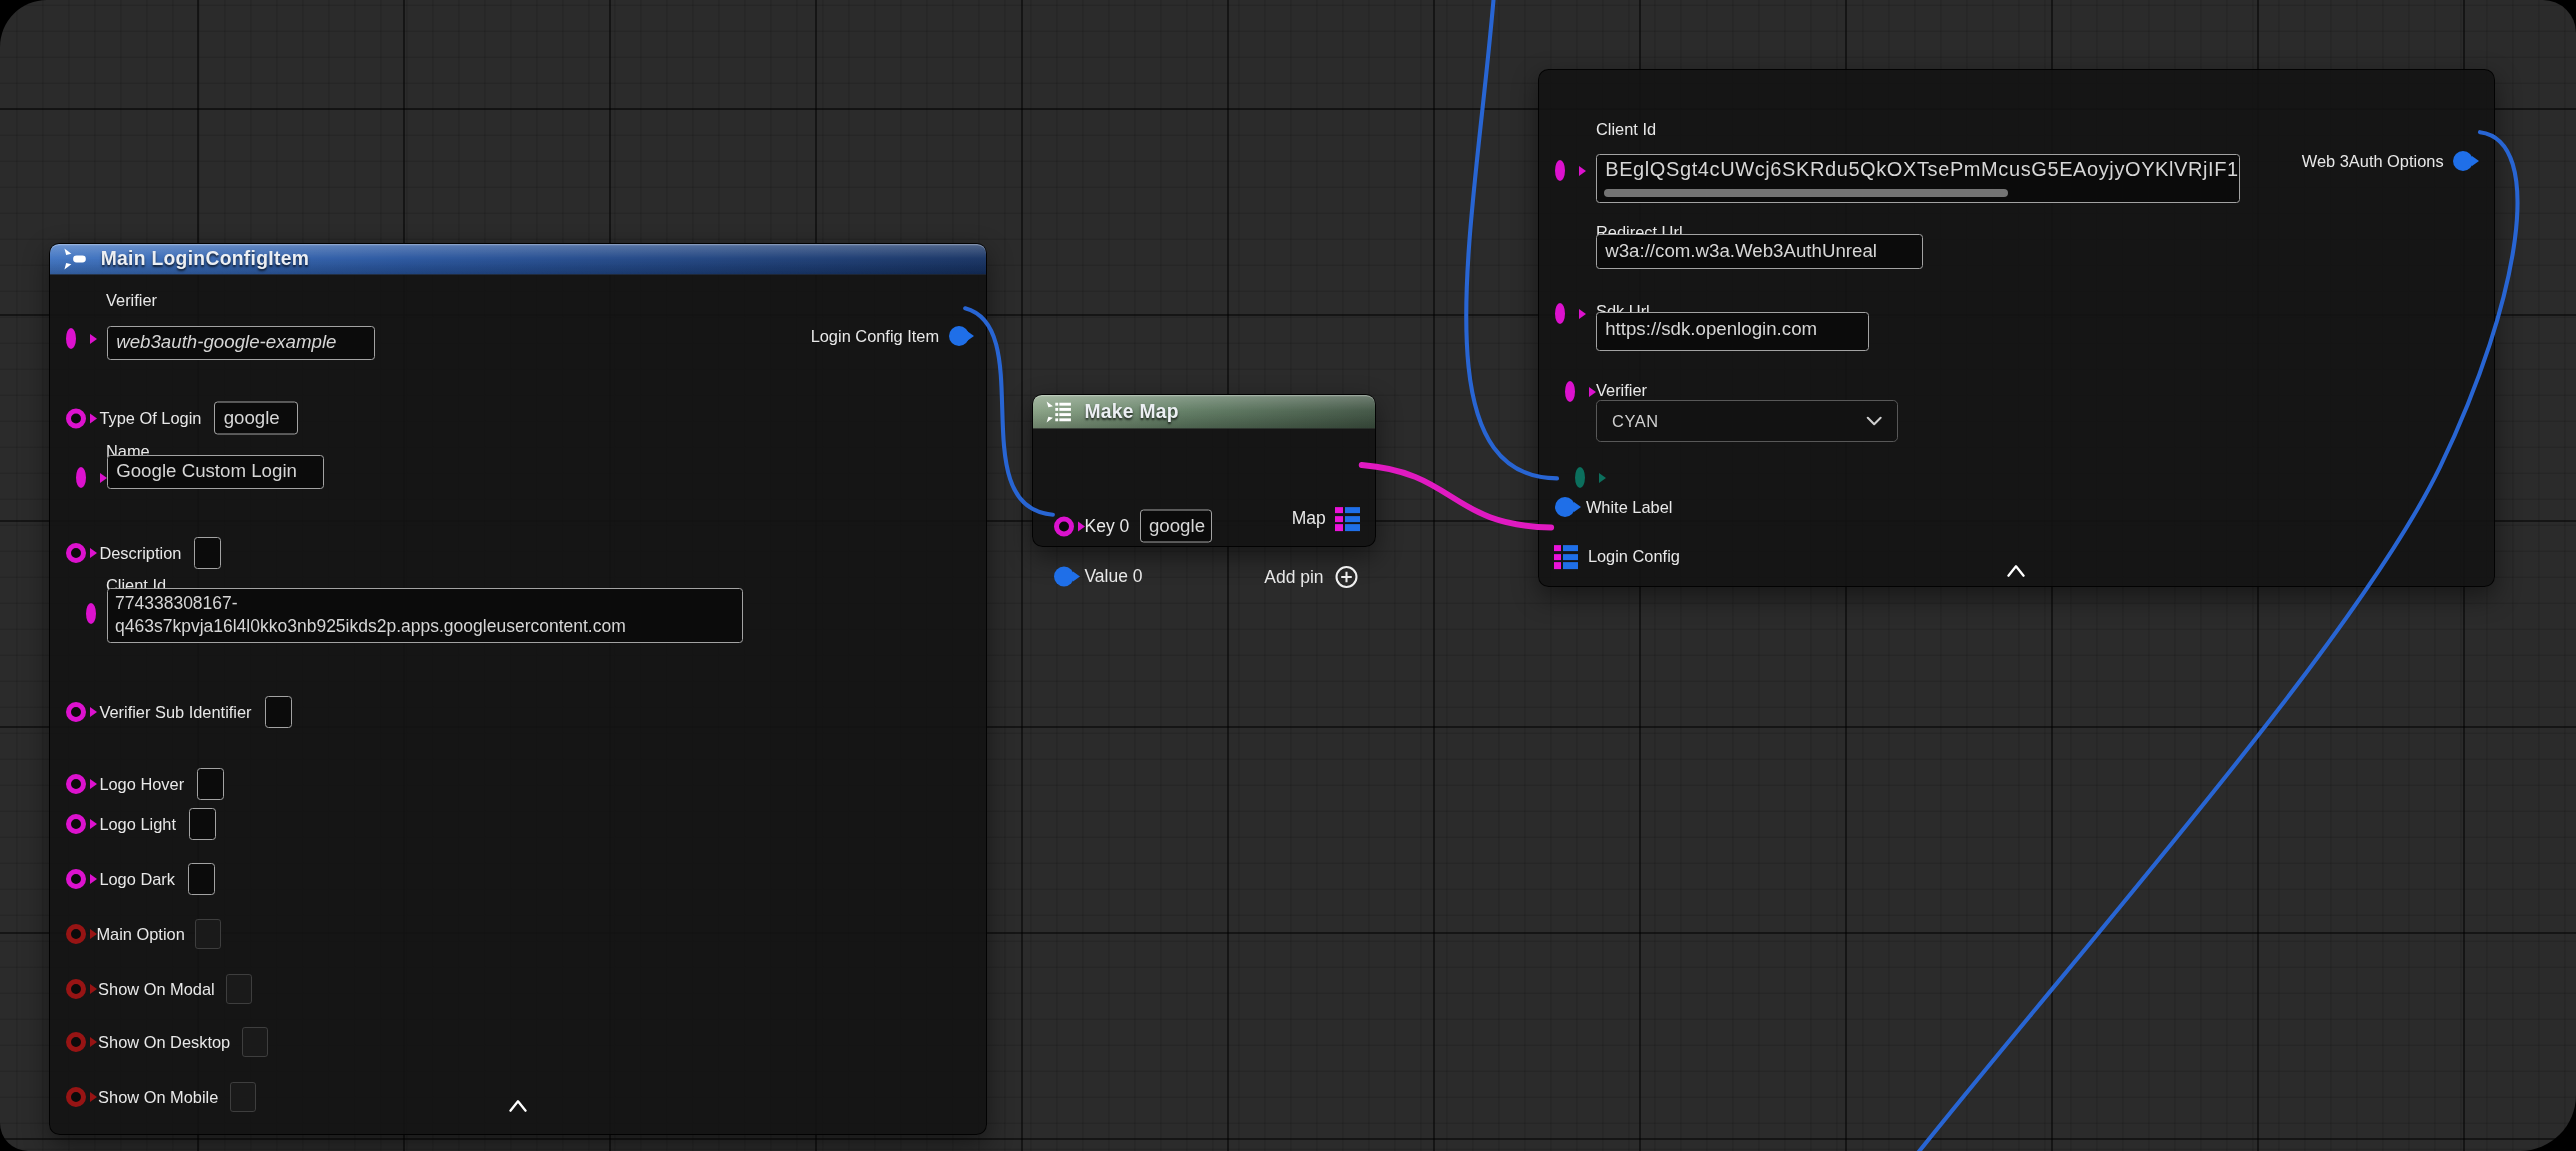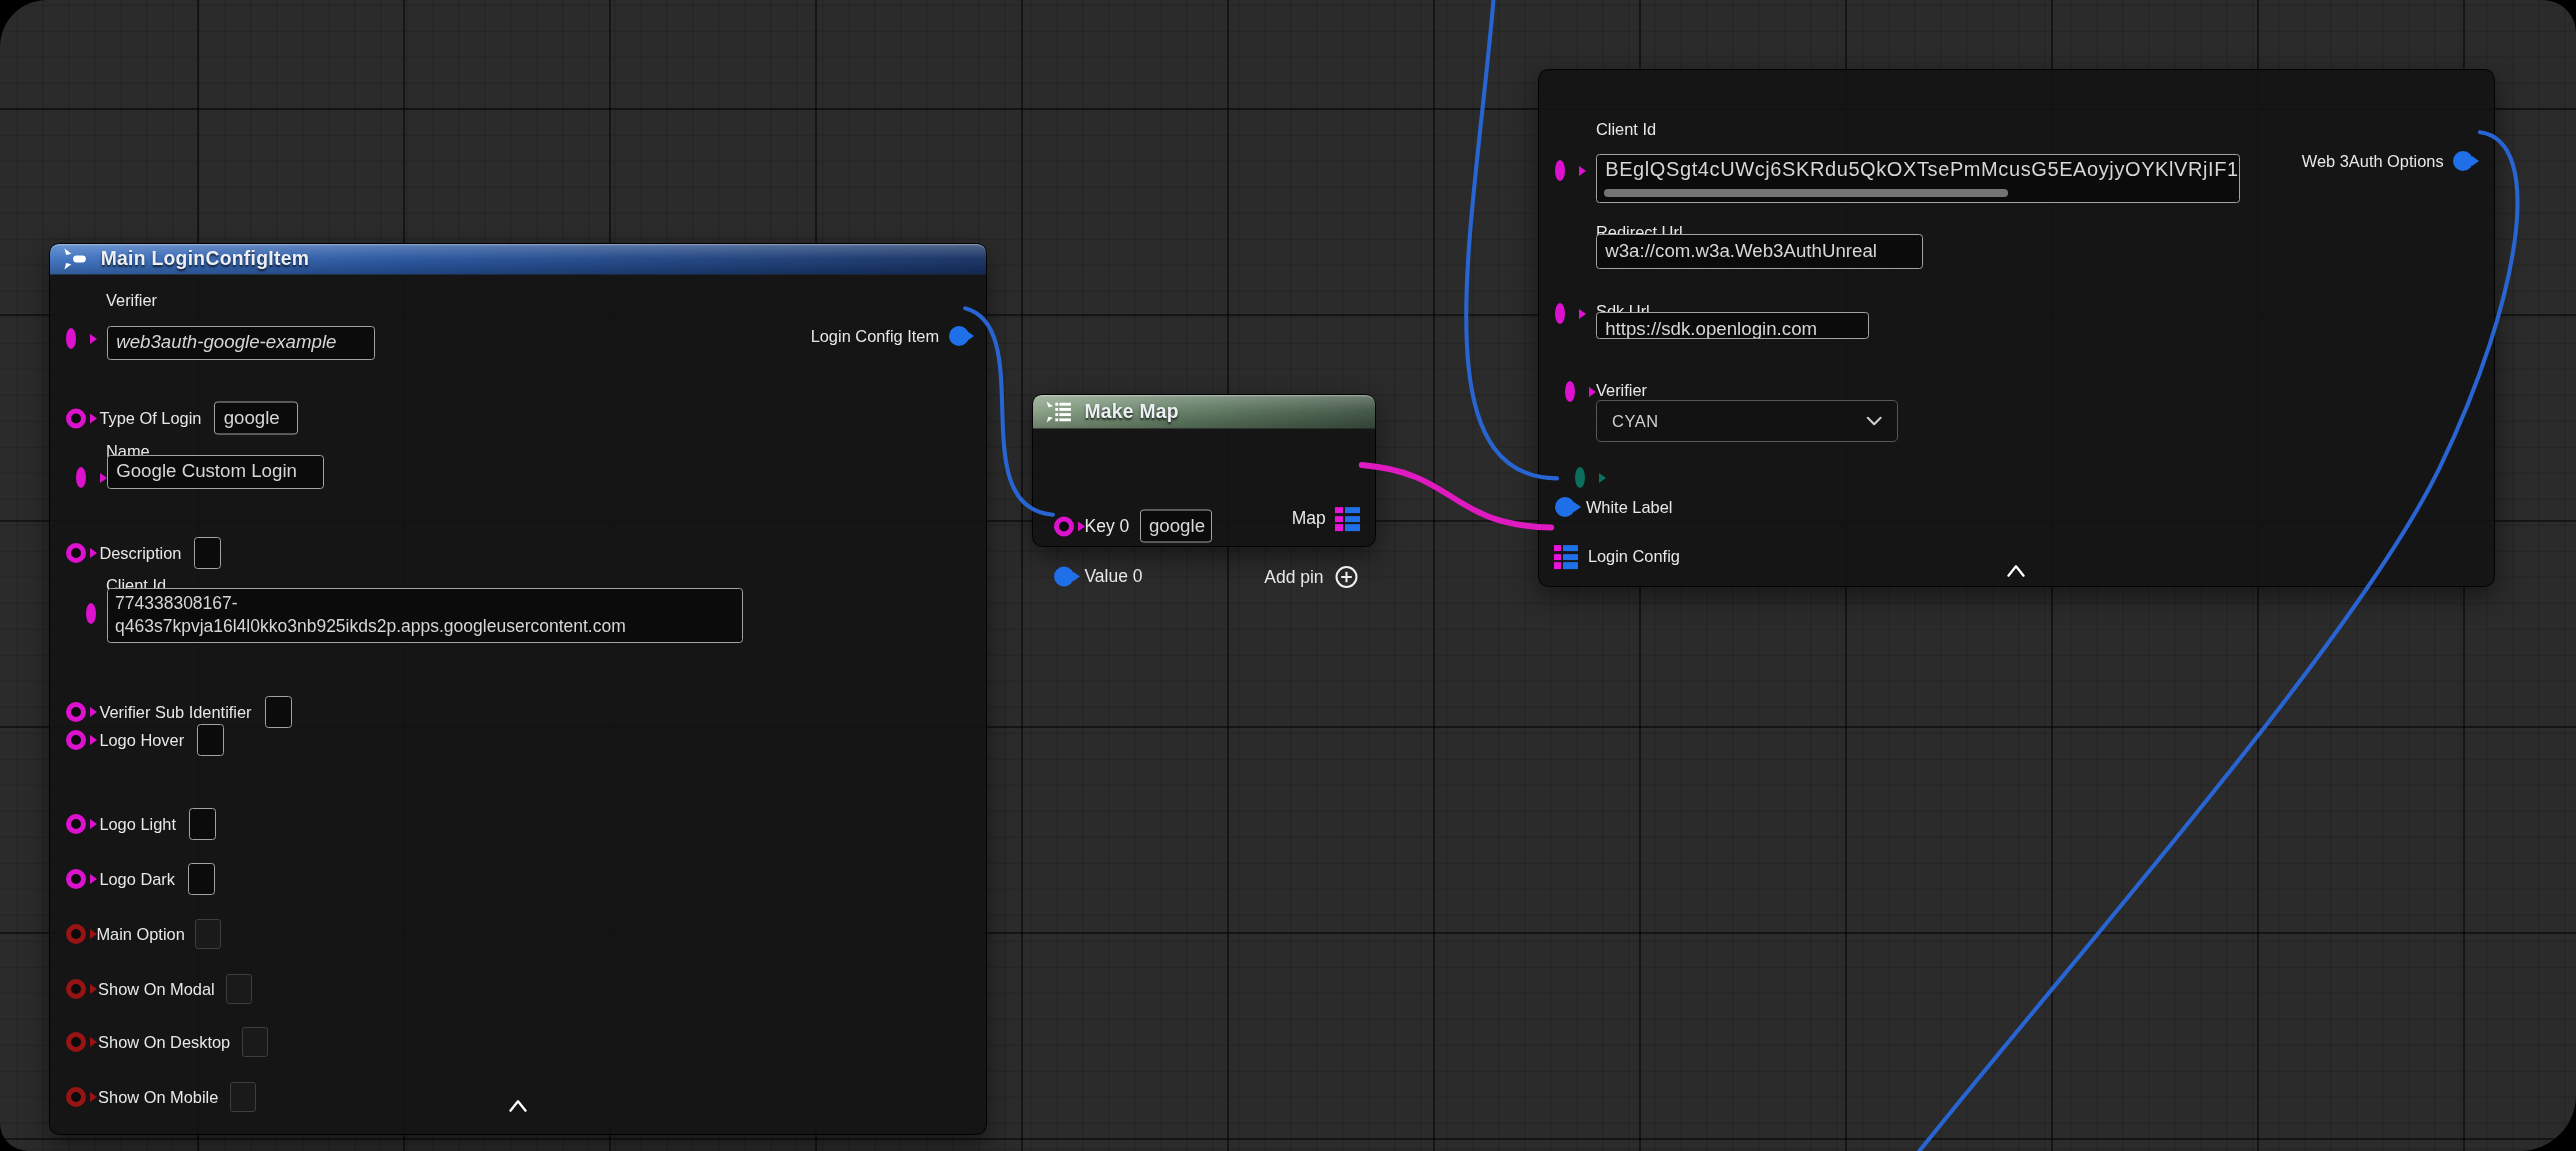--- a/index.html
+++ b/index.html
@@ -113,21 +113,21 @@
       <div class="plab abs" style="top:332px;left:56px;">Client Id</div>
       <span class="pin ring abs" style="top:364px;left:16.4px;--c:var(--pin-struct);"></span>
       <div class="tinput multi abs" style="top:344px;left:57px;width:636px;height:55px;">774338308167-q463s7kpvja16l4l0kko3nb925ikds2p.apps.googleusercontent.com</div>
       
       <div class="prow" style="top:440px;">
         <span class="pin ring" style="--c:var(--pin-struct);"></span>
         <span class="plab">Verifier Sub Identifier</span>
         <span class="strbox"></span>
       </div>
       
-      <div class="prow" style="top:468px;">
+      <div class="prow" style="top:512px;">
         <span class="pin ring" style="--c:var(--pin-struct);"></span>
         <span class="plab">Logo Hover</span>
         <span class="strbox"></span>
       </div>
       
       <div class="prow" style="top:552px;">
         <span class="pin ring" style="--c:var(--pin-struct);"></span>
         <span class="plab">Logo Light</span>
         <span class="strbox"></span>
       </div>
@@ -234,21 +234,21 @@
         <span>BEglQSgt4cUWcj6SKRdu5QkOXTsePmMcusG5EAoyjyOYKlVRjIF1iC</span>
         <span class="hscroll"></span>
       </div>
       
       <div class="plab abs" style="top:153px;left:57px;">Redirect Url</div>
       <span class="pin ring abs" style="top:178px;left:16.4px;--c:var(--pin-struct);"></span>
       <div class="tinput abs" style="top:164px;left:57px;width:327px;height:35px;line-height:32px;">w3a://com.w3a.Web3AuthUnreal</div>
       
       <div class="plab abs" style="top:232px;left:57px;">Sdk Url</div>
       <span class="pin ring abs" style="top:256px;left:16.4px;--c:var(--pin-struct);"></span>
-      <div class="tinput abs" style="top:242px;left:57px;width:273px;height:27px;line-height:32px;">https://sdk.openlogin.com</div>
+      <div class="tinput abs" style="top:242px;left:57px;width:273px;height:39px;line-height:32px;">https://sdk.openlogin.com</div>
       
       <div class="plab abs" style="top:311px;left:57px;">Verifier</div>
       <span class="pin ring abs" style="top:342px;left:16.4px;--c:var(--pin-enum);"></span>
       <div class="dropdown abs" style="top:330px;left:57px;width:302px;height:42px;">
         <span>CYAN</span>
         <svg class="chev" width="16.4" height="10.5" viewBox="0 0 28 18">
           <polyline points="3,3 14,14 25,3" fill="none" stroke="#cfcfcf" stroke-width="3.5" stroke-linecap="round" stroke-linejoin="round"></polyline>
         </svg>
       </div>
       

